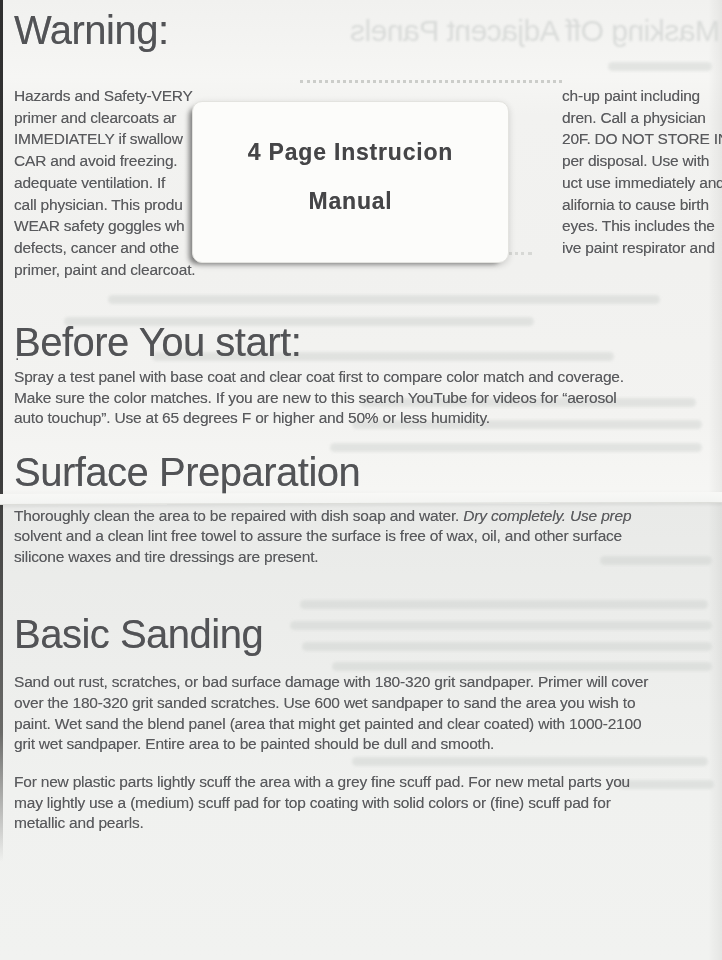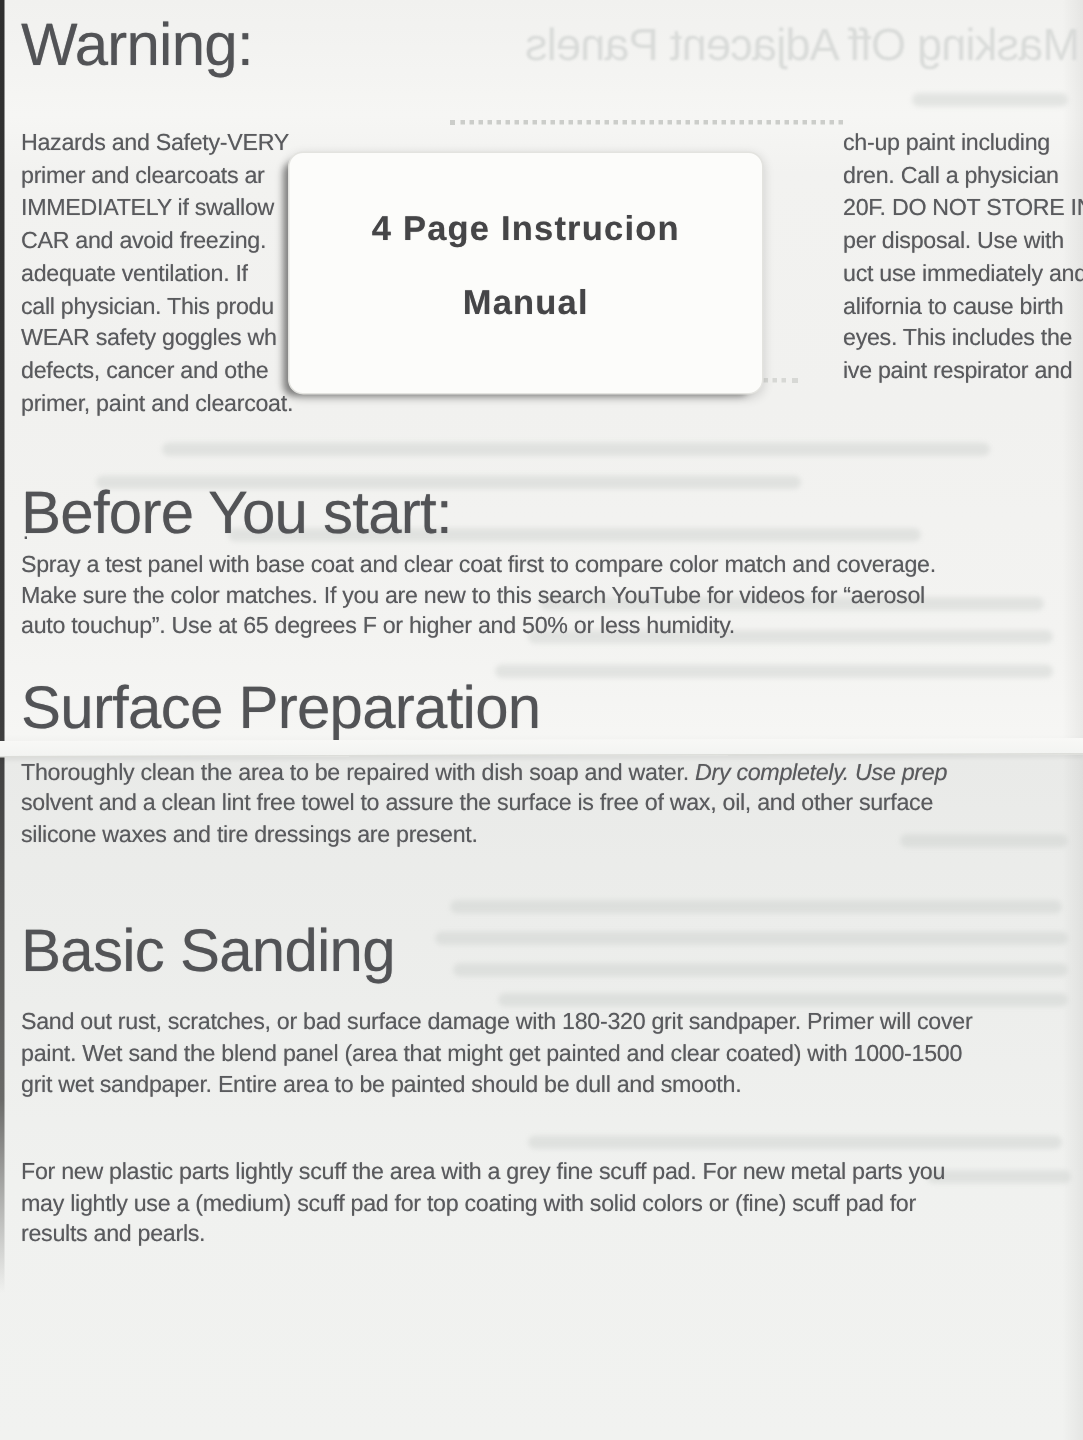--- a/index.html
+++ b/index.html
@@ -148,22 +148,23 @@
   <div class="paper-edge"></div>
   <div class="body-text" id="surface-lines" style="top:506px;width:704px">
       <div class="tline"><span>Thoroughly clean the area to be repaired with dish soap and water.  </span><span class="ital">Dry completely. Use prep</span></div>
       <div class="tline">solvent and a clean lint free towel to assure the surface is free of wax, oil, and other surface</div>
       <div class="tline">silicone waxes and tire dressings are present.</div>
     </div>
 
   <h1 class="doc-heading" style="left:14px;top:612px">Basic Sanding</h1>
   <div class="body-text" id="basic-lines" style="top:672px;width:704px">
       <div class="tline">Sand out rust, scratches, or bad surface damage with 180-320 grit sandpaper. Primer will cover</div>
-      <div class="tline">paint. Wet sand the blend panel (area that might get painted and clear coated) with 1000-1500</div>
+      <div class="tline">over the 180-320 grit sanded scratches. Use 600 wet sandpaper to sand the area you wish to</div>
+      <div class="tline">paint. Wet sand the blend panel (area that might get painted and clear coated) with 1000-2100</div>
       <div class="tline">grit wet sandpaper. Entire area to be painted should be dull and smooth.</div>
     </div>
   <div class="body-text" id="final-lines" style="top:772px;width:704px">
       <div class="tline">For new plastic parts lightly scuff the area with a grey fine scuff pad. For new metal parts you</div>
       <div class="tline">may lightly use a (medium) scuff pad for top coating with solid colors or (fine) scuff pad for</div>
-      <div class="tline">results and pearls.</div>
+      <div class="tline">metallic and pearls.</div>
     </div>
 
 </div>
 
 </body></html>

